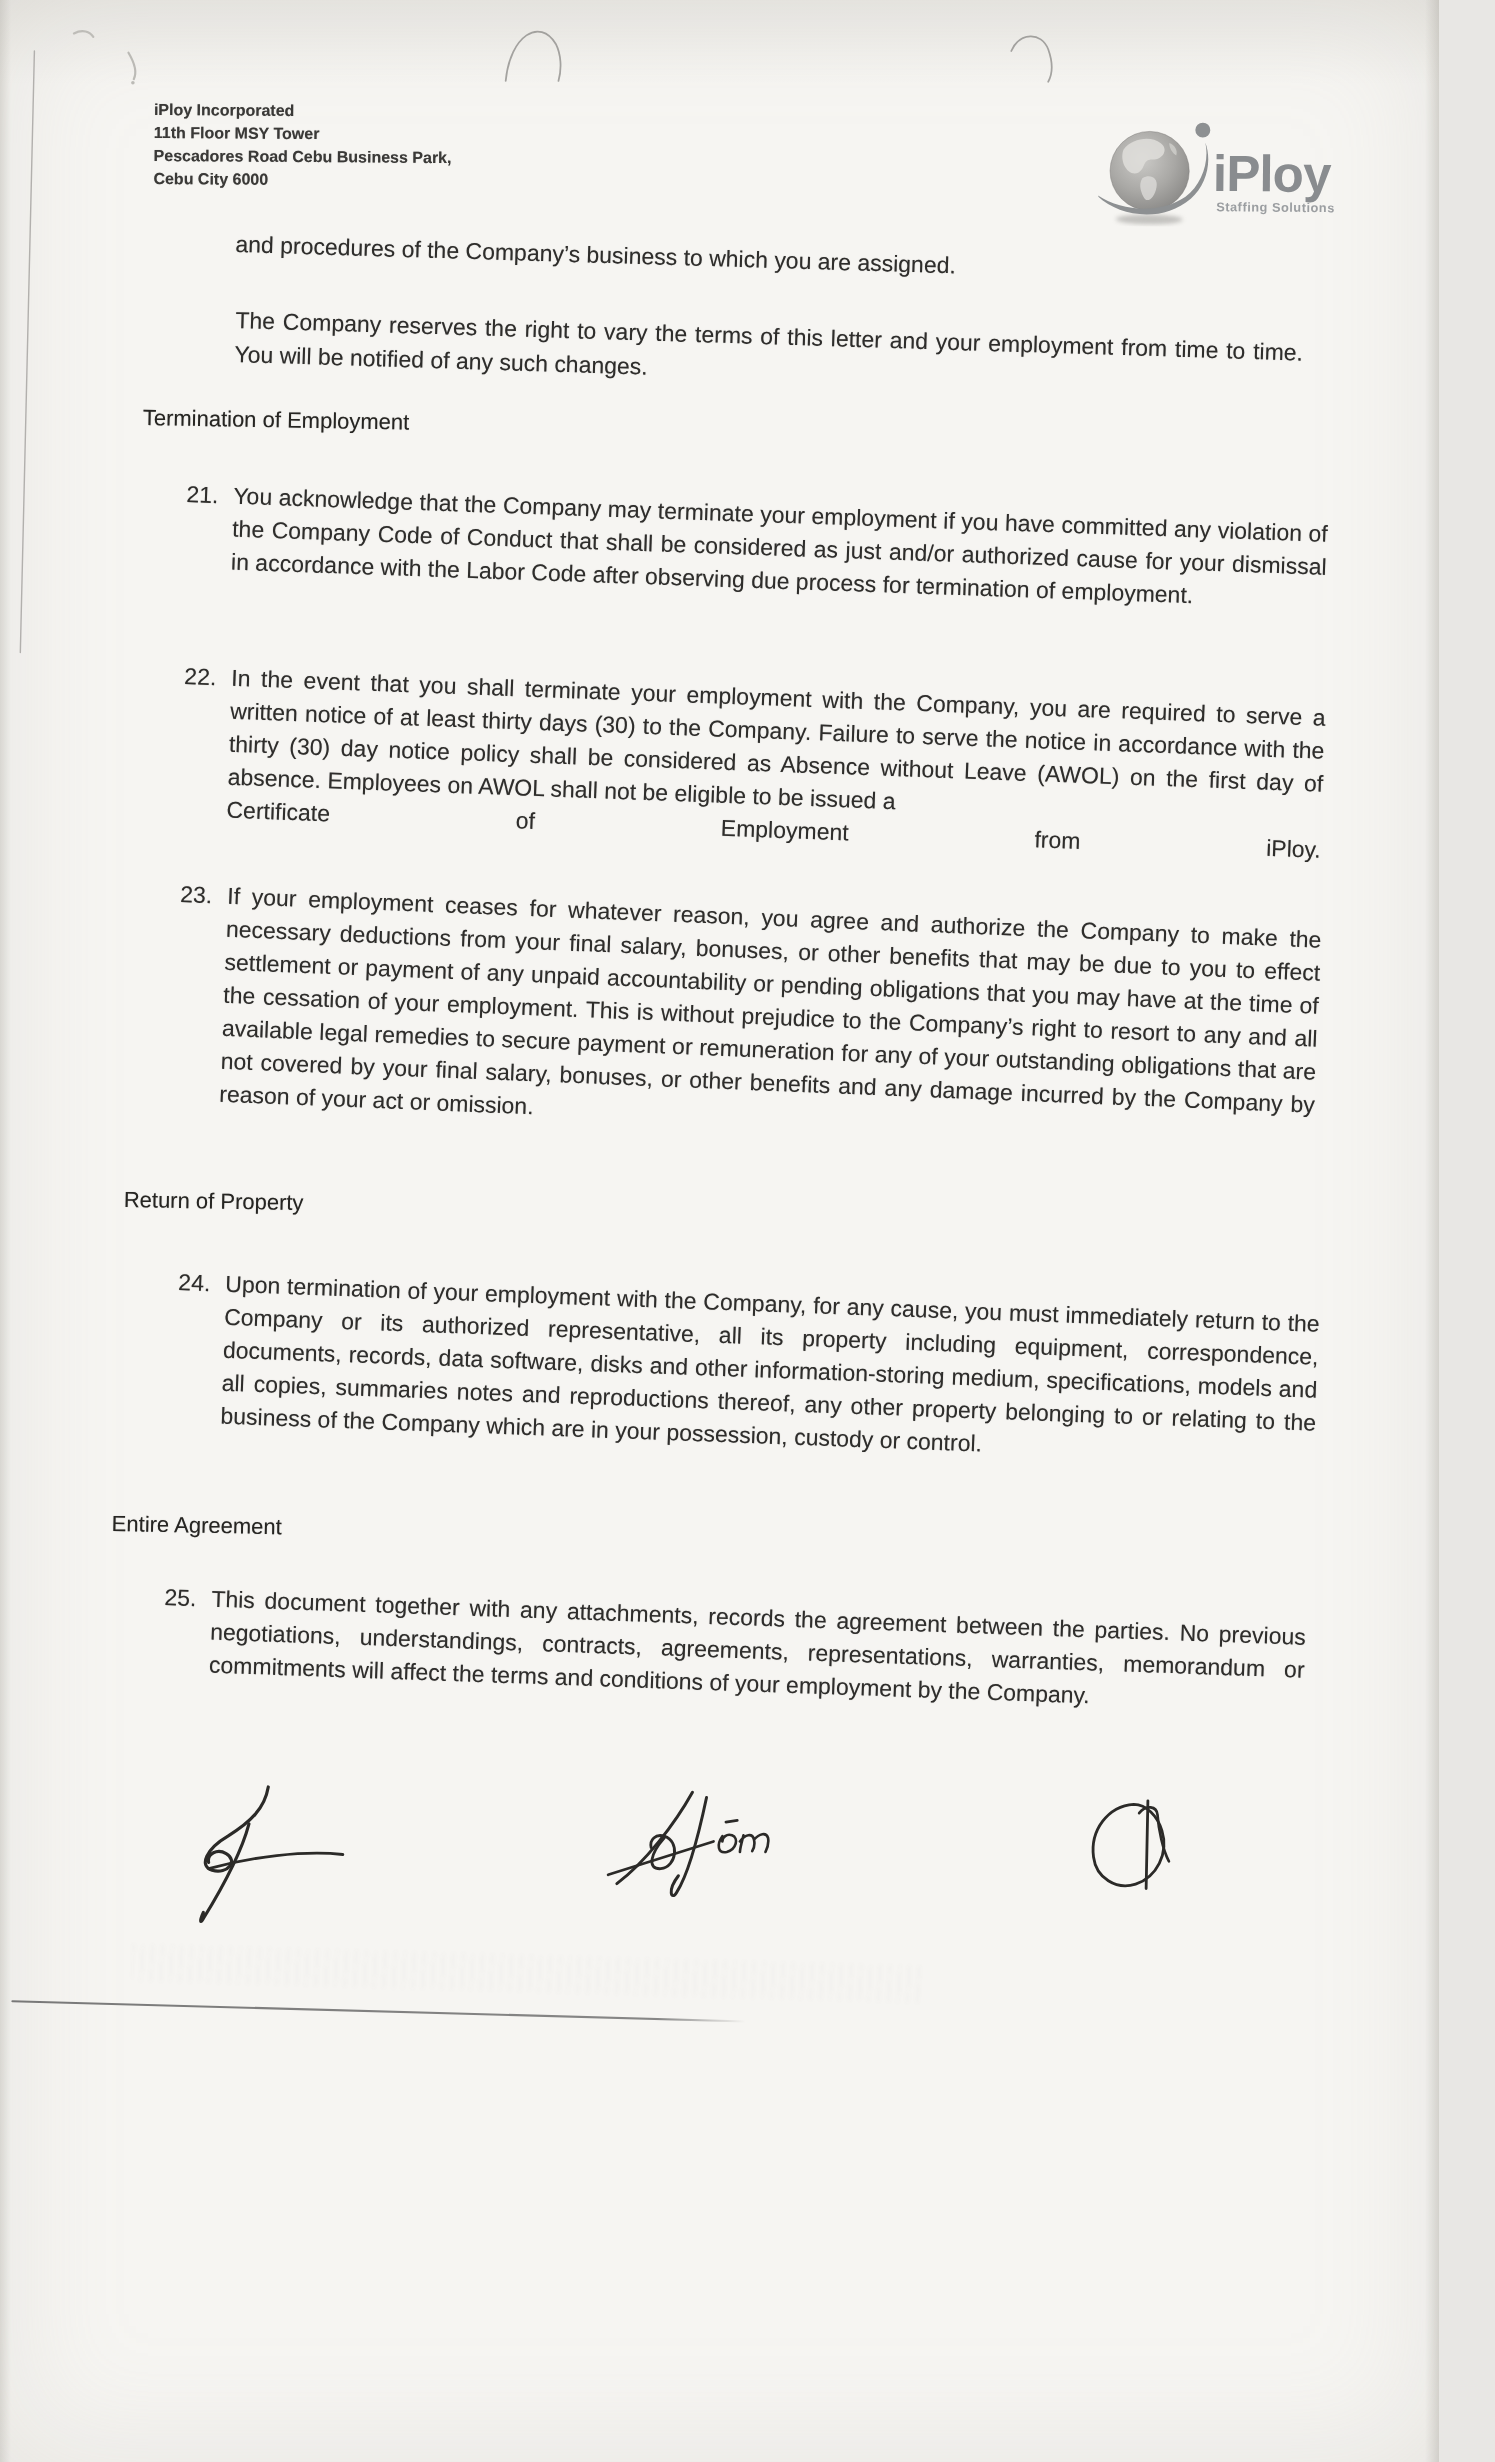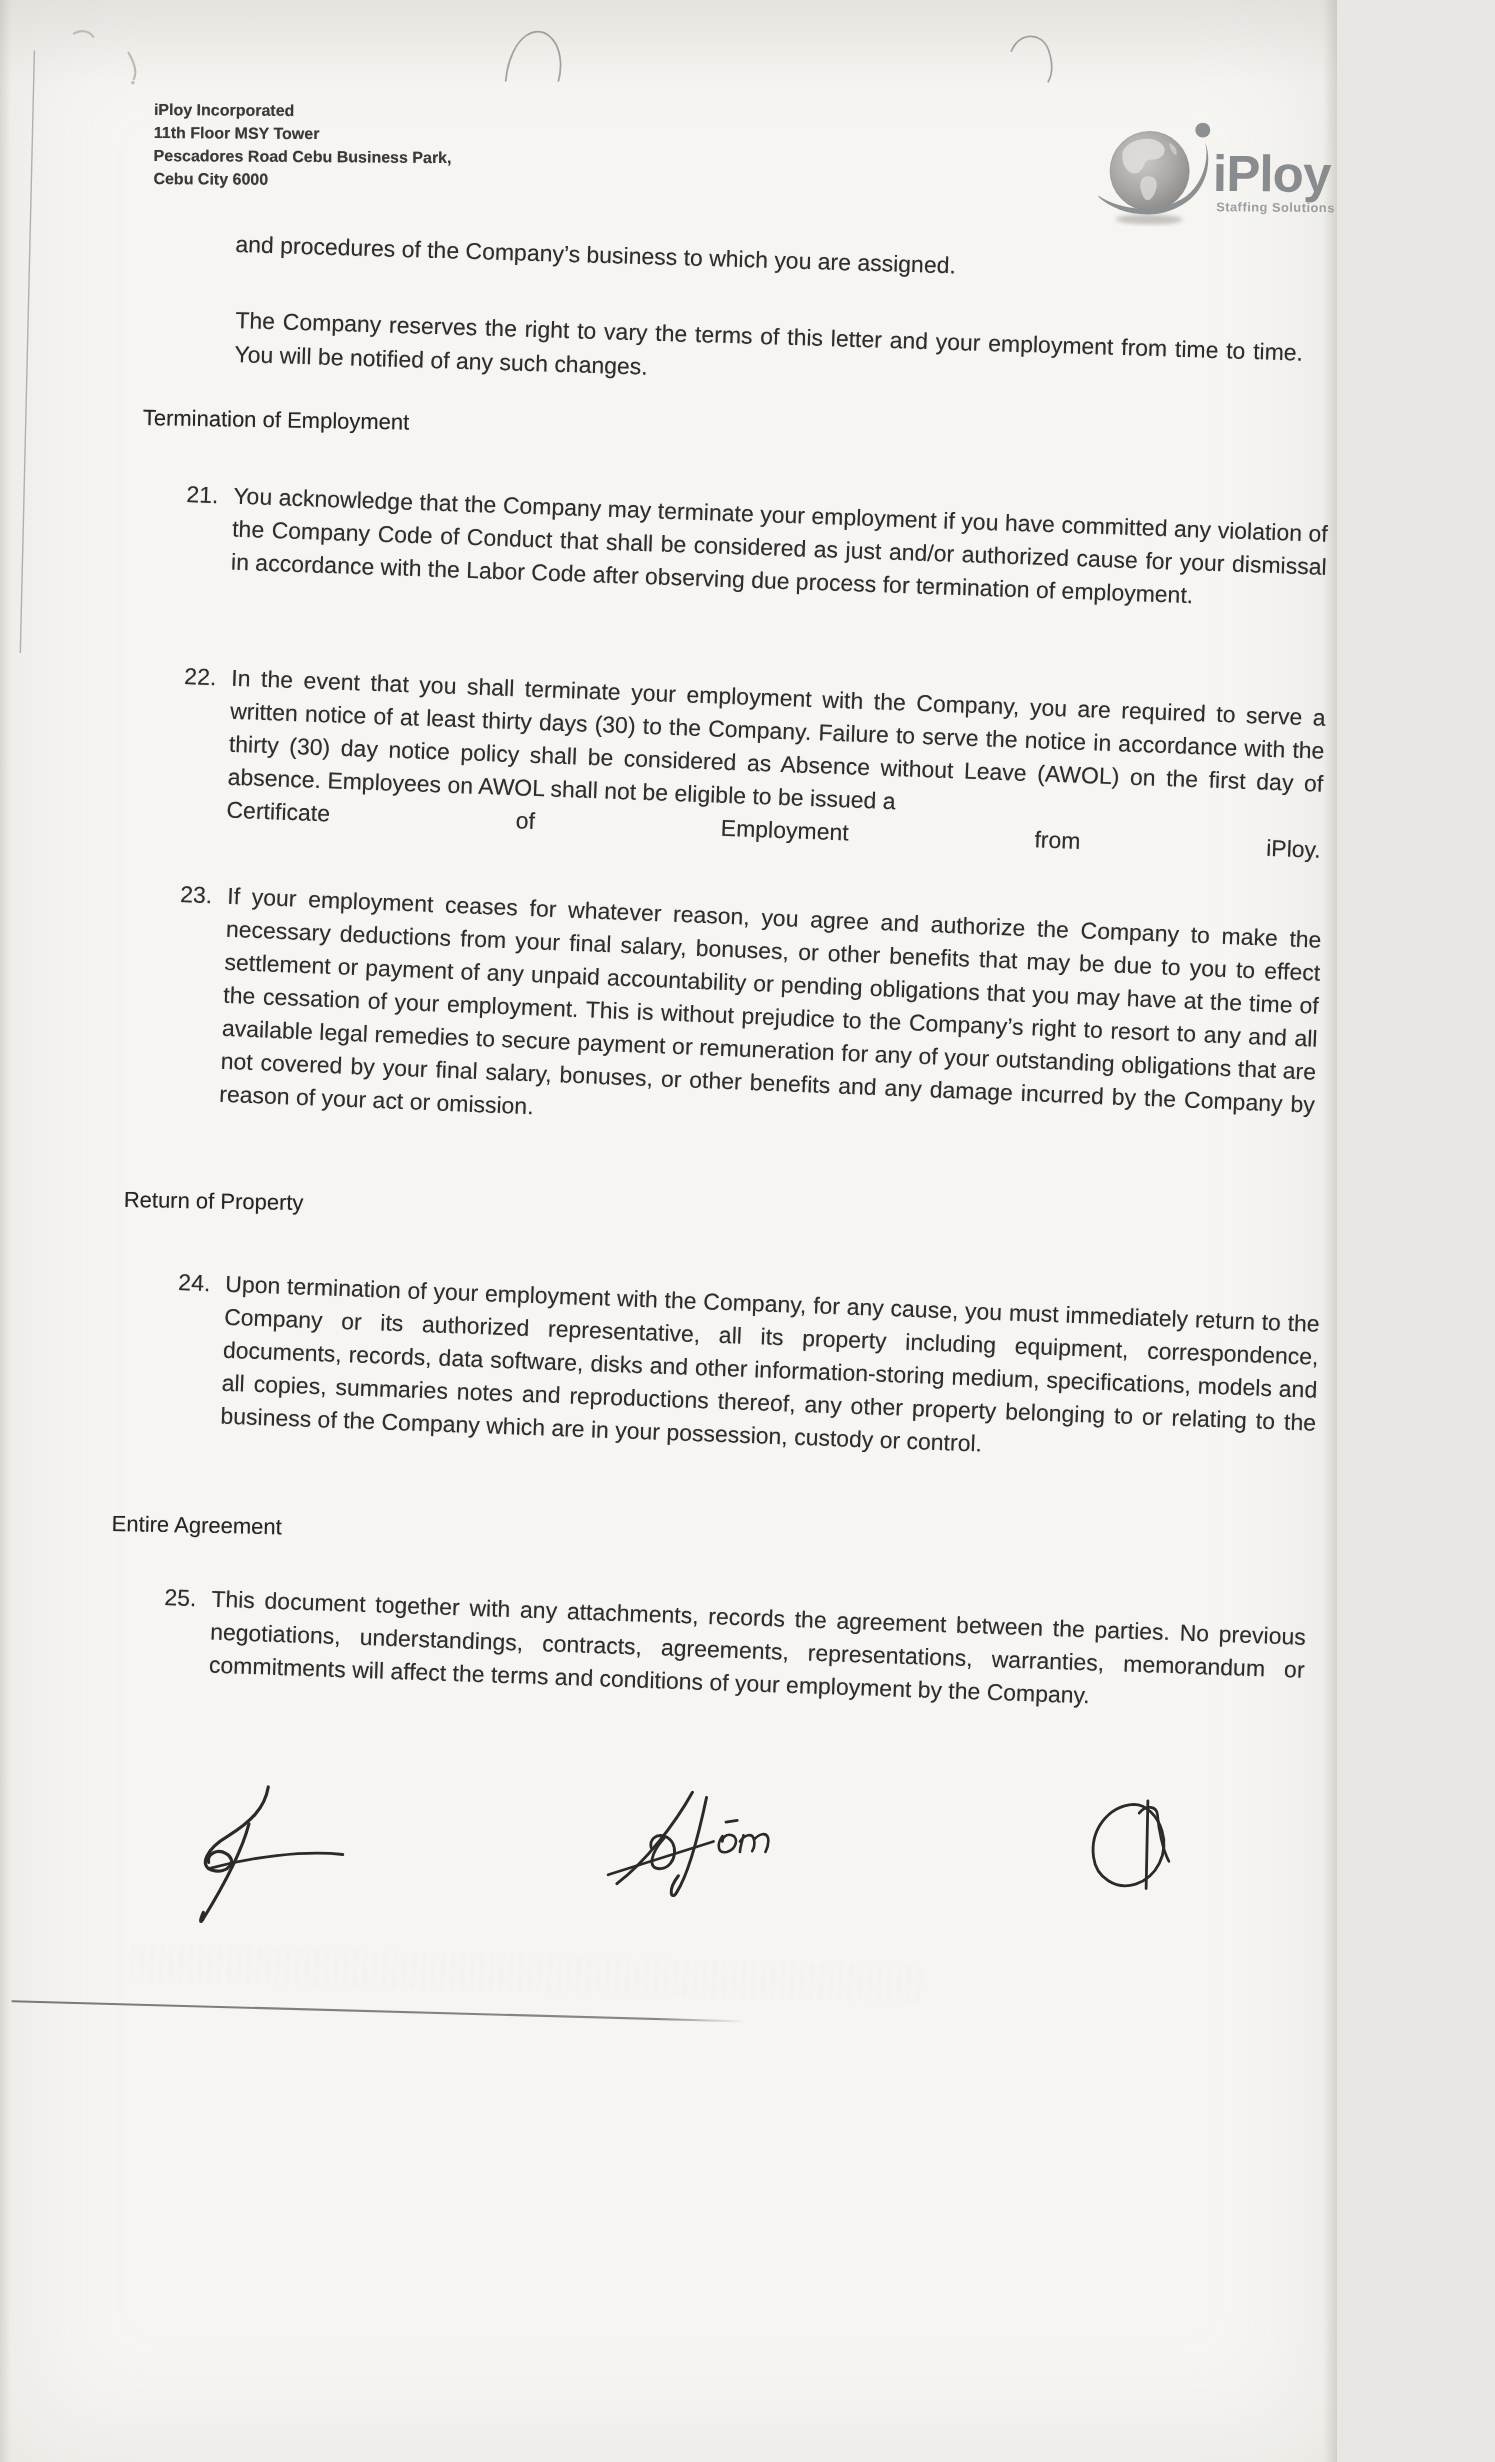--- a/index.html
+++ b/index.html
@@ -1,18 +1,18 @@
 <!DOCTYPE html>
 <html style="font-size:14px"><head>
 <meta charset="utf-8">
 <style>
   html,body{margin:0;padding:0;background:#e8e7e4;}
   #scan-page{
     position:relative;
-    width:1337px;height:2462px;
+    width:1439px;height:2462px;
     background:#f6f5f2;
     overflow:hidden;
     font-family:"Liberation Sans",sans-serif;
     color:#2e2d2b;
     box-shadow:inset 0 0 123px rgba(178,173,162,.22);
   }
   .artifact{position:absolute;pointer-events:none;}
   #top-shade{left:0;top:0;width:1495px;height:84px;
     background:linear-gradient(180deg,rgba(188,185,177,.20),rgba(188,185,177,0));}
   #right-shade{right:0;top:0;width:14px;height:2462px;

